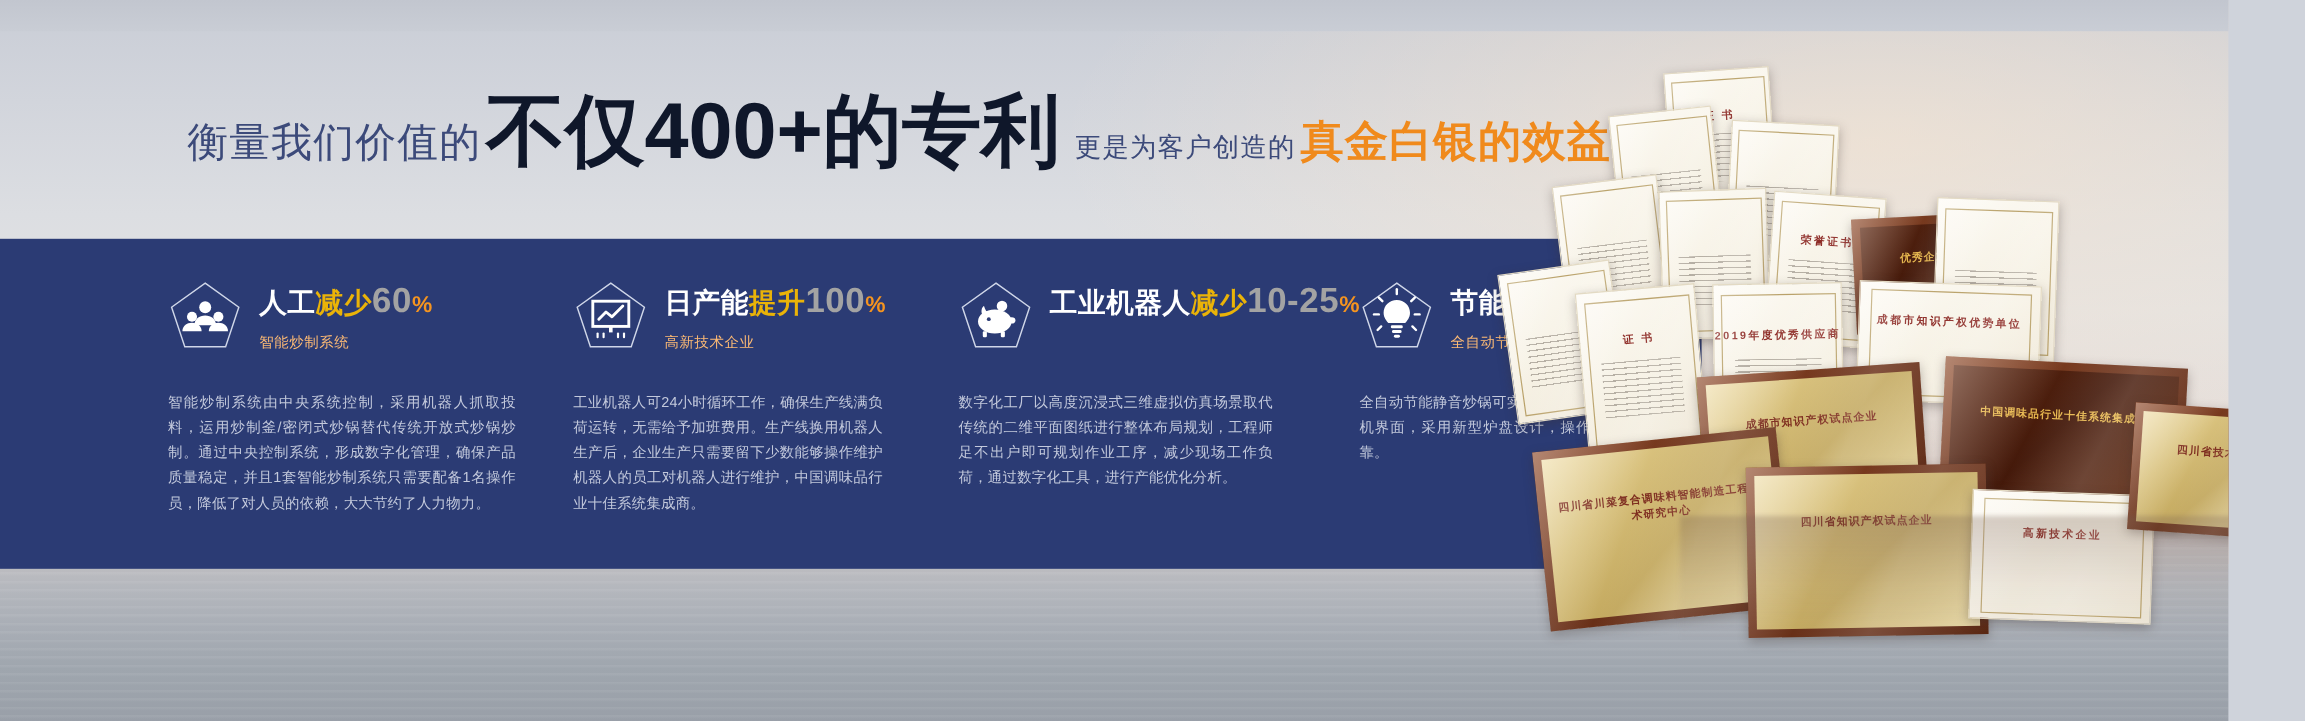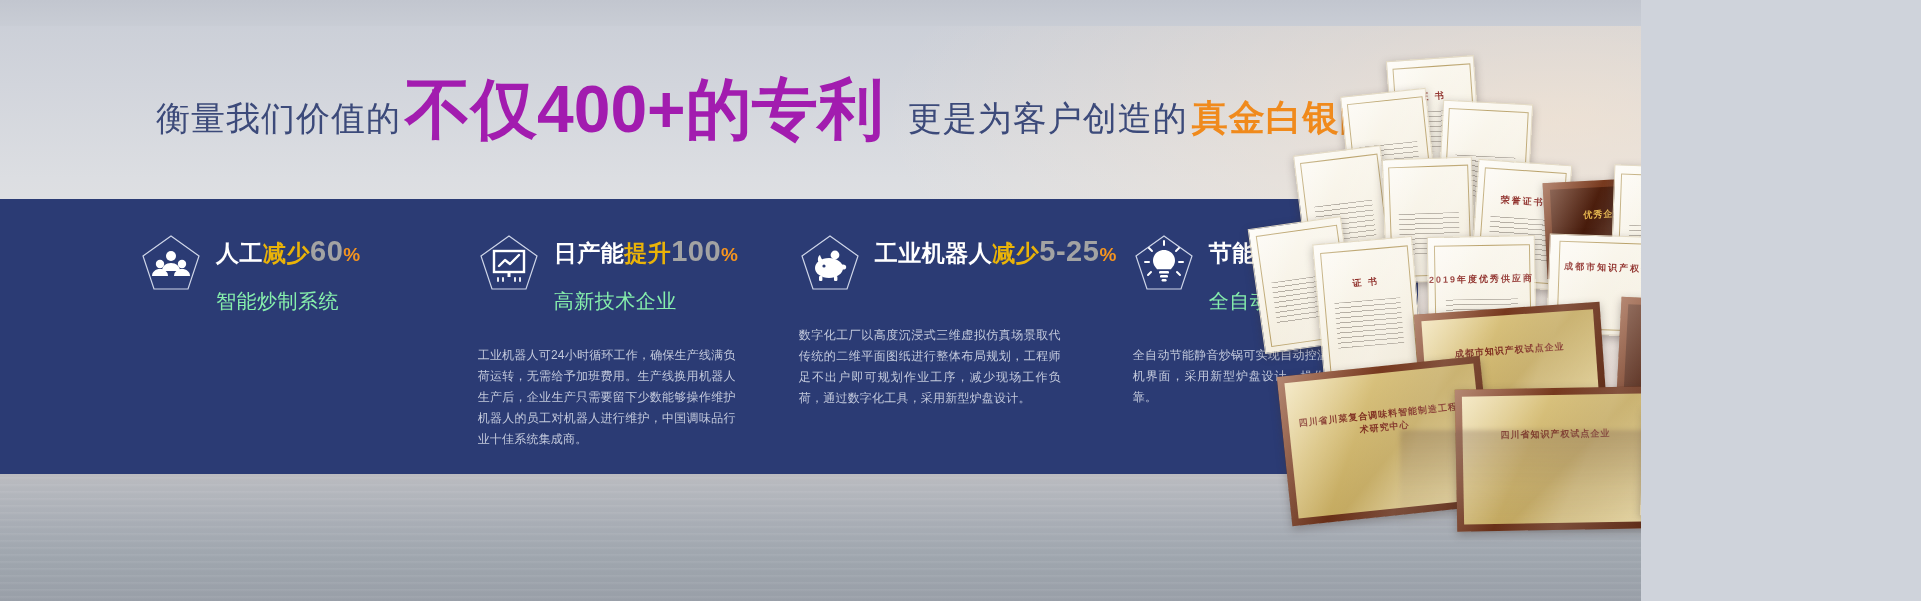--- a/index.html
+++ b/index.html
@@ -1,21 +1,21 @@
 <!DOCTYPE html>
 <html><head>
 <meta charset="utf-8">
 <style>
   html,body{margin:0;padding:0;}
   body{
     width:1921px;height:601px;overflow:hidden;
     font-family:"Liberation Sans","DejaVu Sans",sans-serif;
     background:#cfd3db;
   }
-  .stage{position:relative;width:1641px;height:601px;overflow:hidden;}
+  .stage{position:relative;width:1857px;height:601px;overflow:hidden;}
 
   
   .bg-sky{
     position:absolute;left:0;top:0;width:1921px;height:470px;
     background:
       radial-gradient(ellipse 1100px 420px at 1560px 120px, rgba(255,232,205,.55) 0%, rgba(255,236,214,0) 62%),
       linear-gradient(180deg,#c9cdd6 0%, #d2d5dc 18%, #dcdee2 38%, #e3e2e2 55%, #e6dfdb 72%, #e7d9d1 88%, #e3cfc6 100%);
   }
   .bg-sea{
     position:absolute;left:0;top:400px;width:1921px;height:201px;
@@ -39,26 +39,26 @@
   
   .headline{
     position:absolute;left:156px;top:76px;height:70px;
     display:flex;align-items:baseline;white-space:nowrap;
   }
   .h-lead{
     font-size:34px;color:#3c4a7a;letter-spacing:1px;font-weight:400;
     position:relative;top:-2px;
   }
   .h-big{
-    font-size:66px;font-weight:bold;color:#a21caf;letter-spacing:0px;
+    font-size:66px;font-weight:bold;color:#0f172a;letter-spacing:0px;
     margin:0 4px;line-height:1;
   }
   .h-mid{
-    font-size:34px;color:#3c4a7a;letter-spacing:1px;font-weight:400;
-    margin-left:20px;position:relative;top:-2px;
+    font-size:22px;color:#3c4a7a;letter-spacing:1px;font-weight:400;
+    margin-left:8px;position:relative;top:-2px;
   }
   .h-accent{
     font-size:36px;font-weight:bold;color:#f08a1c;letter-spacing:1px;
     margin-left:4px;position:relative;top:-2px;
   }
 
   
   .panel{
     position:absolute;left:0;top:199px;width:1418px;height:275px;
     background:#2b3b74;
@@ -84,21 +84,21 @@
   .badge svg{display:block;width:62px;height:62px;}
   .head-text{padding-top:5px;}
   .stat{
     font-size:23px;font-weight:bold;color:#ffffff;letter-spacing:.5px;
     white-space:nowrap;line-height:1.1;
   }
   .stat .num{color:#a3a3a3;font-size:29px;}
   .stat .em{color:#eab308;}
   .stat .pct{color:#f5941f;font-size:19px;}
   .sub{
-    margin-top:20px;font-size:20px;color:#86efac;font-weight:400;letter-spacing:.5px;
+    margin-top:9px;font-size:12px;color:#fdba74;font-weight:400;letter-spacing:.5px;
     white-space:nowrap;
   }
   .body{
     margin-top:30px;font-size:12px;line-height:21px;color:#c3c9dc;
     letter-spacing:.2px;text-align:justify;
   }
   .col.c1 .body{width:290px;}
   .col.c2 .body{width:258px;}
   .col.c3 .body{width:262px;}
   .col.c4 .body{width:270px;}
@@ -190,20 +190,21 @@
               </g>
             </svg>
           </div>
           <div class="head-text">
             <div class="stat">
               <span>人工</span><span class="em">减少</span><span class="num">60</span><span class="pct">%</span>
             </div>
             <div class="sub">智能炒制系统</div>
           </div>
         </div>
+        <div class="body">智能炒制系统由中央系统控制，采用机器人抓取投料，运用炒制釜/密闭式炒锅替代传统开放式炒锅炒制。通过中央控制系统，形成数字化管理，确保产品质量稳定，并且1套智能炒制系统只需要配备1名操作员，降低了对人员的依赖，大大节约了人力物力。</div>
       </div>
 
       <div class="col c2">
         <div class="head-row">
           <div class="badge">
             <svg viewBox="0 0 62 62">
               <polygon points="31,3 59,23 48,56 14,56 3,23" fill="none" stroke="#cfd6e8" stroke-width="1.2"></polygon>
               <rect x="16" y="18" width="30" height="21" fill="none" stroke="#ffffff" stroke-width="2.4"></rect>
               <polyline points="21,33 27,27 32,31 41,22" fill="none" stroke="#ffffff" stroke-width="2.4" stroke-linecap="round" stroke-linejoin="round"></polyline>
               <rect x="29.5" y="39" width="3" height="5" fill="#ffffff"></rect>
@@ -236,25 +237,25 @@
                 <path d="M20 30c-2-3-1-7 1-8 1 3 2 5 4 6z"></path>
                 <rect x="20" y="43" width="3.4" height="5" rx="1"></rect>
                 <rect x="35" y="43" width="3.4" height="5" rx="1"></rect>
                 <ellipse cx="44" cy="34" rx="3.2" ry="2.6"></ellipse>
               </g>
               <circle cx="25" cy="33" r="1.6" fill="#2b3b74"></circle>
             </svg>
           </div>
           <div class="head-text">
             <div class="stat">
-              <span>工业机器人</span><span class="em">减少</span><span class="num">5-25</span><span class="pct">%</span>
+              <span>工业机器人</span><span class="em">减少</span><span class="num">10-25</span><span class="pct">%</span>
             </div>
           </div>
         </div>
-        <div class="body">数字化工厂以高度沉浸式三维虚拟仿真场景取代传统的二维平面图纸进行整体布局规划，工程师足不出户即可规划作业工序，减少现场工作负荷，通过数字化工具，采用新型炉盘设计。</div>
+        <div class="body">数字化工厂以高度沉浸式三维虚拟仿真场景取代传统的二维平面图纸进行整体布局规划，工程师足不出户即可规划作业工序，减少现场工作负荷，通过数字化工具，进行产能优化分析。</div>
       </div>
 
       <div class="col c4">
         <div class="head-row">
           <div class="badge">
             <svg viewBox="0 0 62 62">
               <polygon points="31,3 59,23 48,56 14,56 3,23" fill="none" stroke="#cfd6e8" stroke-width="1.2"></polygon>
               <g fill="#ffffff">
                 <path d="M31 17c-6.2 0-11 4.7-11 10.6 0 4.2 2.4 6.6 4 8.6h14c1.6-2 4-4.4 4-8.6C42 21.7 37.2 17 31 17z"></path>
                 <rect x="26" y="38" width="10" height="2.6" rx="1.2"></rect>

